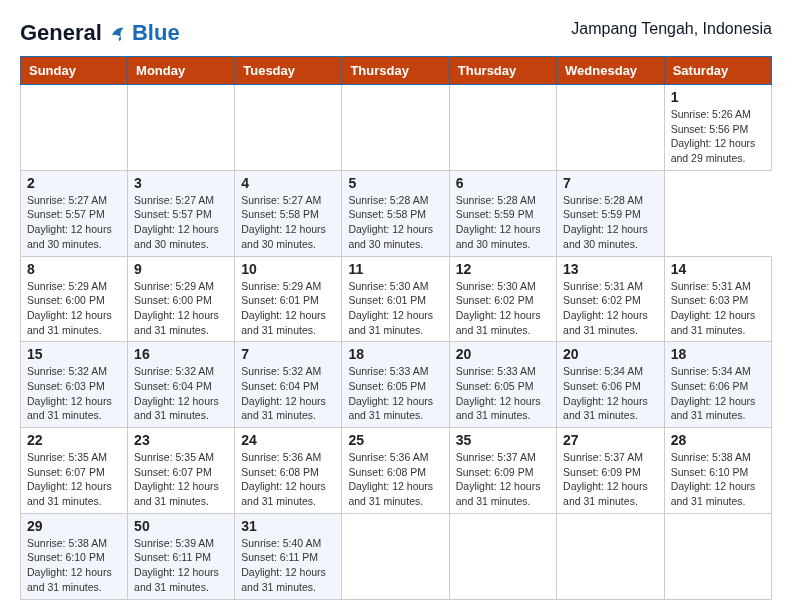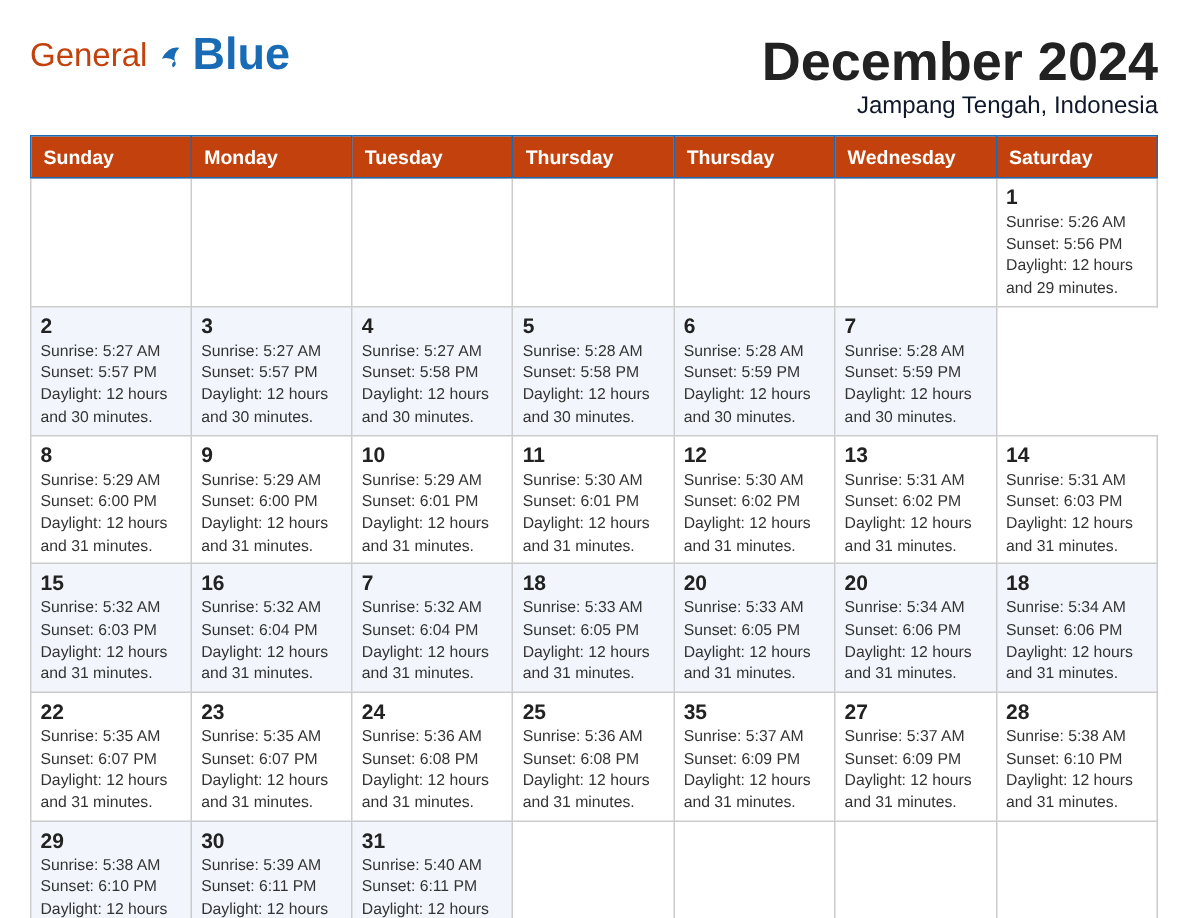--- a/index.html
+++ b/index.html
@@ -78,30 +78,29 @@
     .empty {
       background: #fff !important;
     }
   </style>
 </head>
 <body>
 
 <div class="header">
   <div class="logo">
     <div class="logo-wrapper">
-      <span style="font-size:22px;font-weight:normal;color:#c2410c;">General</span>
+      <span style="font-size:22px;font-weight:bold;color:#0f172a;">General</span>
       <svg width="22" height="22" viewBox="0 0 30 30" style="margin:0 2px;">
         <path d="M8 18 Q14 6 24 8 Q18 14 20 20 Q14 16 8 18Z" fill="#1a6bb5"></path>
         <path d="M20 20 Q22 24 18 26 Q16 22 20 20Z" fill="#1a6bb5"></path>
       </svg>
-      <span style="font-size:30px;font-weight:bold;color:#1a6bb5;">Blue</span>
+      <span style="font-size:22px;font-weight:bold;color:#1a6bb5;">Blue</span>
     </div>
   </div>
   <div class="title-block">
-    <div class="main-title">December 2024</div>
     <div class="subtitle">Jampang Tengah, Indonesia</div>
   </div>
 </div>
 
 <table class="calendar" id="cal-table">
   <thead>
     <tr id="cal-header">
         <th>Sunday</th>
         <th>Monday</th>
         <th>Tuesday</th>
@@ -239,21 +238,21 @@
         <span class="day-num">28</span>
         <span class="day-info">Sunrise: 5:38 AM<br>Sunset: 6:10 PM<br>Daylight: 12 hours<br>and 31 minutes.</span>
       </td>
       </tr>
       <tr>
         <td>
         <span class="day-num">29</span>
         <span class="day-info">Sunrise: 5:38 AM<br>Sunset: 6:10 PM<br>Daylight: 12 hours<br>and 31 minutes.</span>
       </td>
         <td>
-        <span class="day-num">30</span>
+        <span class="day-num">50</span>
         <span class="day-info">Sunrise: 5:39 AM<br>Sunset: 6:11 PM<br>Daylight: 12 hours<br>and 31 minutes.</span>
       </td>
         <td>
         <span class="day-num">31</span>
         <span class="day-info">Sunrise: 5:40 AM<br>Sunset: 6:11 PM<br>Daylight: 12 hours<br>and 31 minutes.</span>
       </td>
         <td class="empty"></td>
         <td class="empty"></td>
         <td class="empty"></td>
         <td class="empty"></td>

